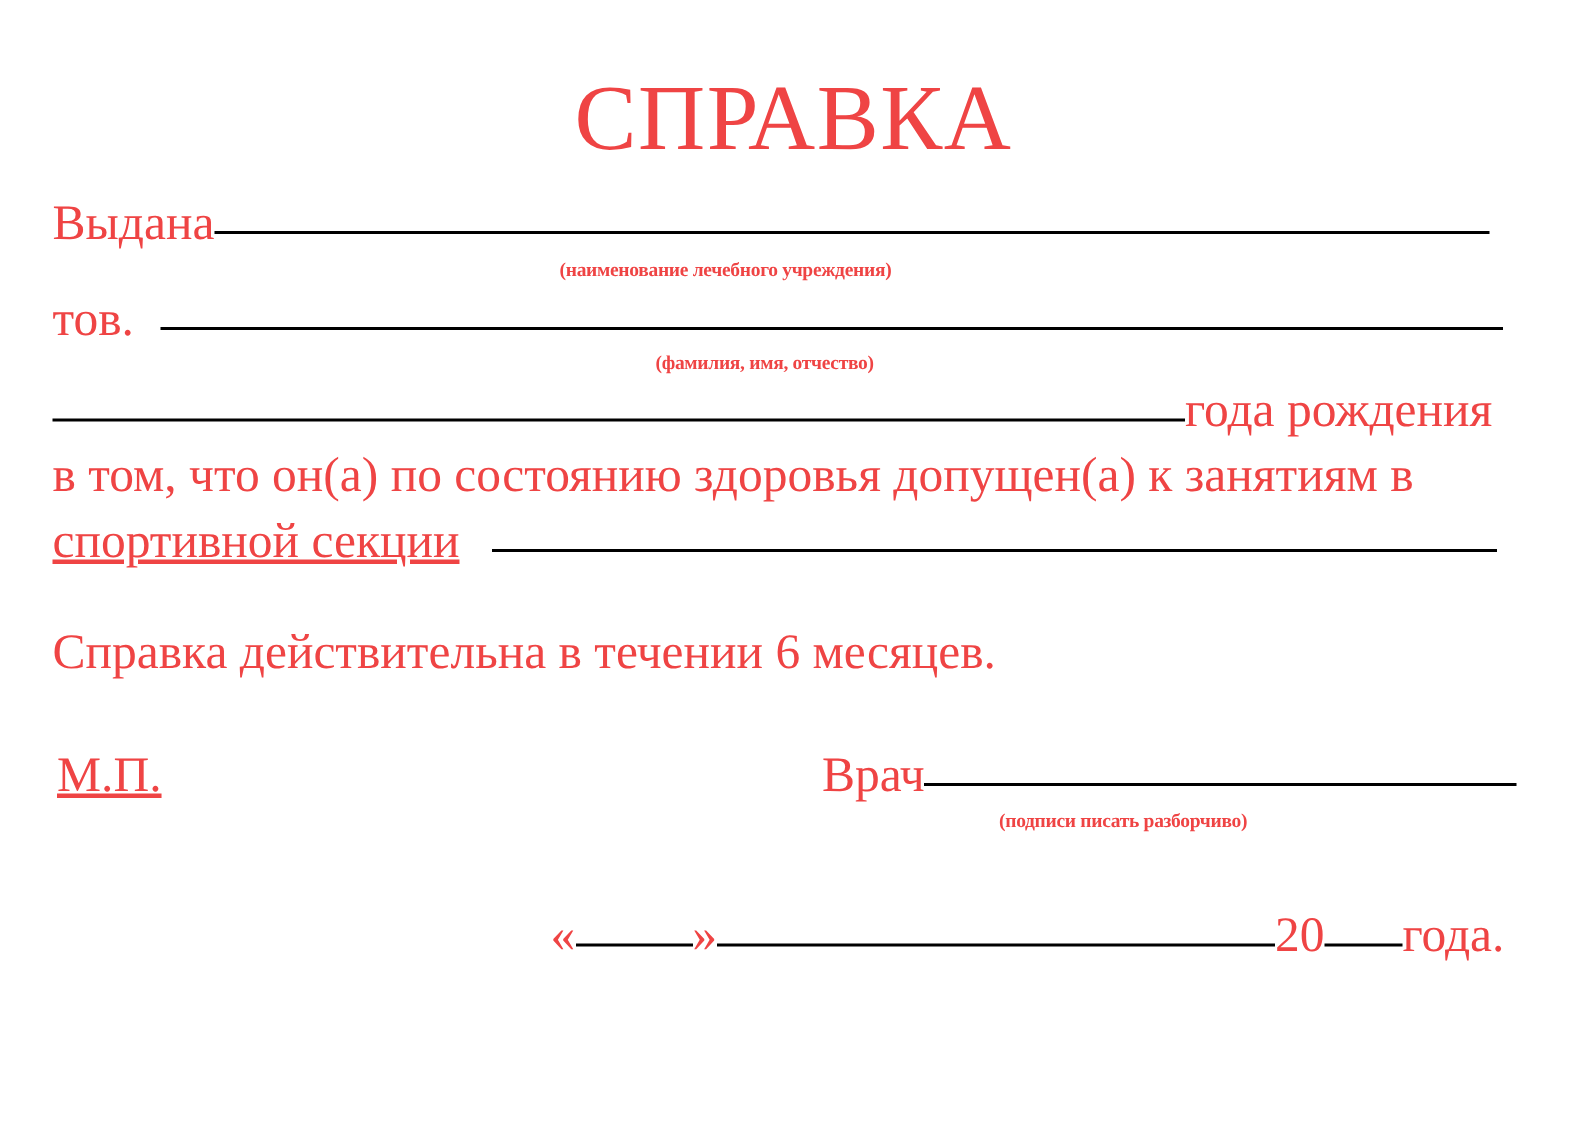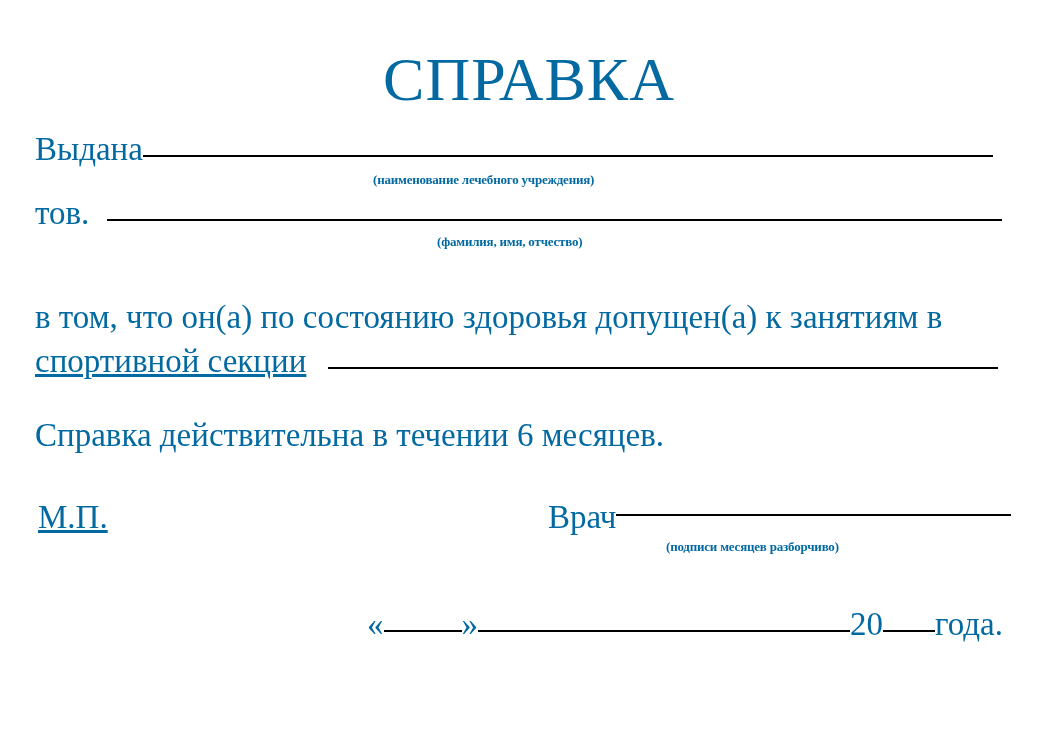--- a/index.html
+++ b/index.html
@@ -7,21 +7,21 @@
     margin: 0;
     padding: 0;
     background: #ffffff;
   }
 
   .page {
     position: relative;
     width: 1058px;
     height: 747px;
     background: #ffffff;
-    color: #0369a1;
+    color: #ef4444;
     font-family: "Liberation Serif", "DejaVu Serif", serif;
     overflow: hidden;
   }
 
   
   .doc-title {
     position: absolute;
     left: 0;
     top: 48px;
     width: 1058px;
@@ -102,38 +102,42 @@
   </div>
   <div class="caption" style="left:373px; top:172px;">(наименование лечебного учреждения)</div>
 
   <div class="row" style="left:35px; top:197px;">
     <span class="label">тов.</span>
     <span style="display:inline-block;width:18px;"></span>
     <span class="rule" style="width:895px;"></span>
   </div>
   <div class="caption" style="left:437px; top:234px;">(фамилия, имя, отчество)</div>
 
+  <div class="row" style="left:35px; top:258px;">
+    <span class="rule" style="width:755px;"></span>
+    <span class="label">года рождения</span>
+  </div>
 
   <div class="body-line" style="left:35px; top:301px;text-align:right;">в том, что он(а) по состоянию здоровья допущен(а) к занятиям в</div>
 
   <div class="row" style="left:35px; top:345px;text-decoration:underline;">
     <span class="label">спортивной секции</span>
     <span style="display:inline-block;width:22px;"></span>
     <span class="rule" style="width:670px;"></span>
   </div>
 
   <div class="body-line" style="left:35px; top:419px;">Справка действительна в течении 6 месяцев.</div>
 
   <div class="body-line" style="left:38px; top:501px;text-decoration:underline;">М.П.</div>
 
-  <div class="row" style="left:548px; top:501px;align-items:center;">
+  <div class="row" style="left:548px; top:501px;">
     <span class="label">Врач</span>
     <span class="rule" style="width:395px;"></span>
   </div>
-  <div class="caption" style="left:666px; top:539px;">(подписи месяцев разборчиво)</div>
+  <div class="caption" style="left:666px; top:539px;">(подписи писать разборчиво)</div>
 
   <div class="date-row" style="left:367px; top:608px;">
     <span class="guillemet">«</span>
     <span class="rule" style="width:78px;"></span>
     <span class="guillemet">»</span>
     <span class="rule" style="width:372px;"></span>
     <span class="label">20</span>
     <span class="rule" style="width:52px;"></span>
     <span class="label">года.</span>
   </div>

